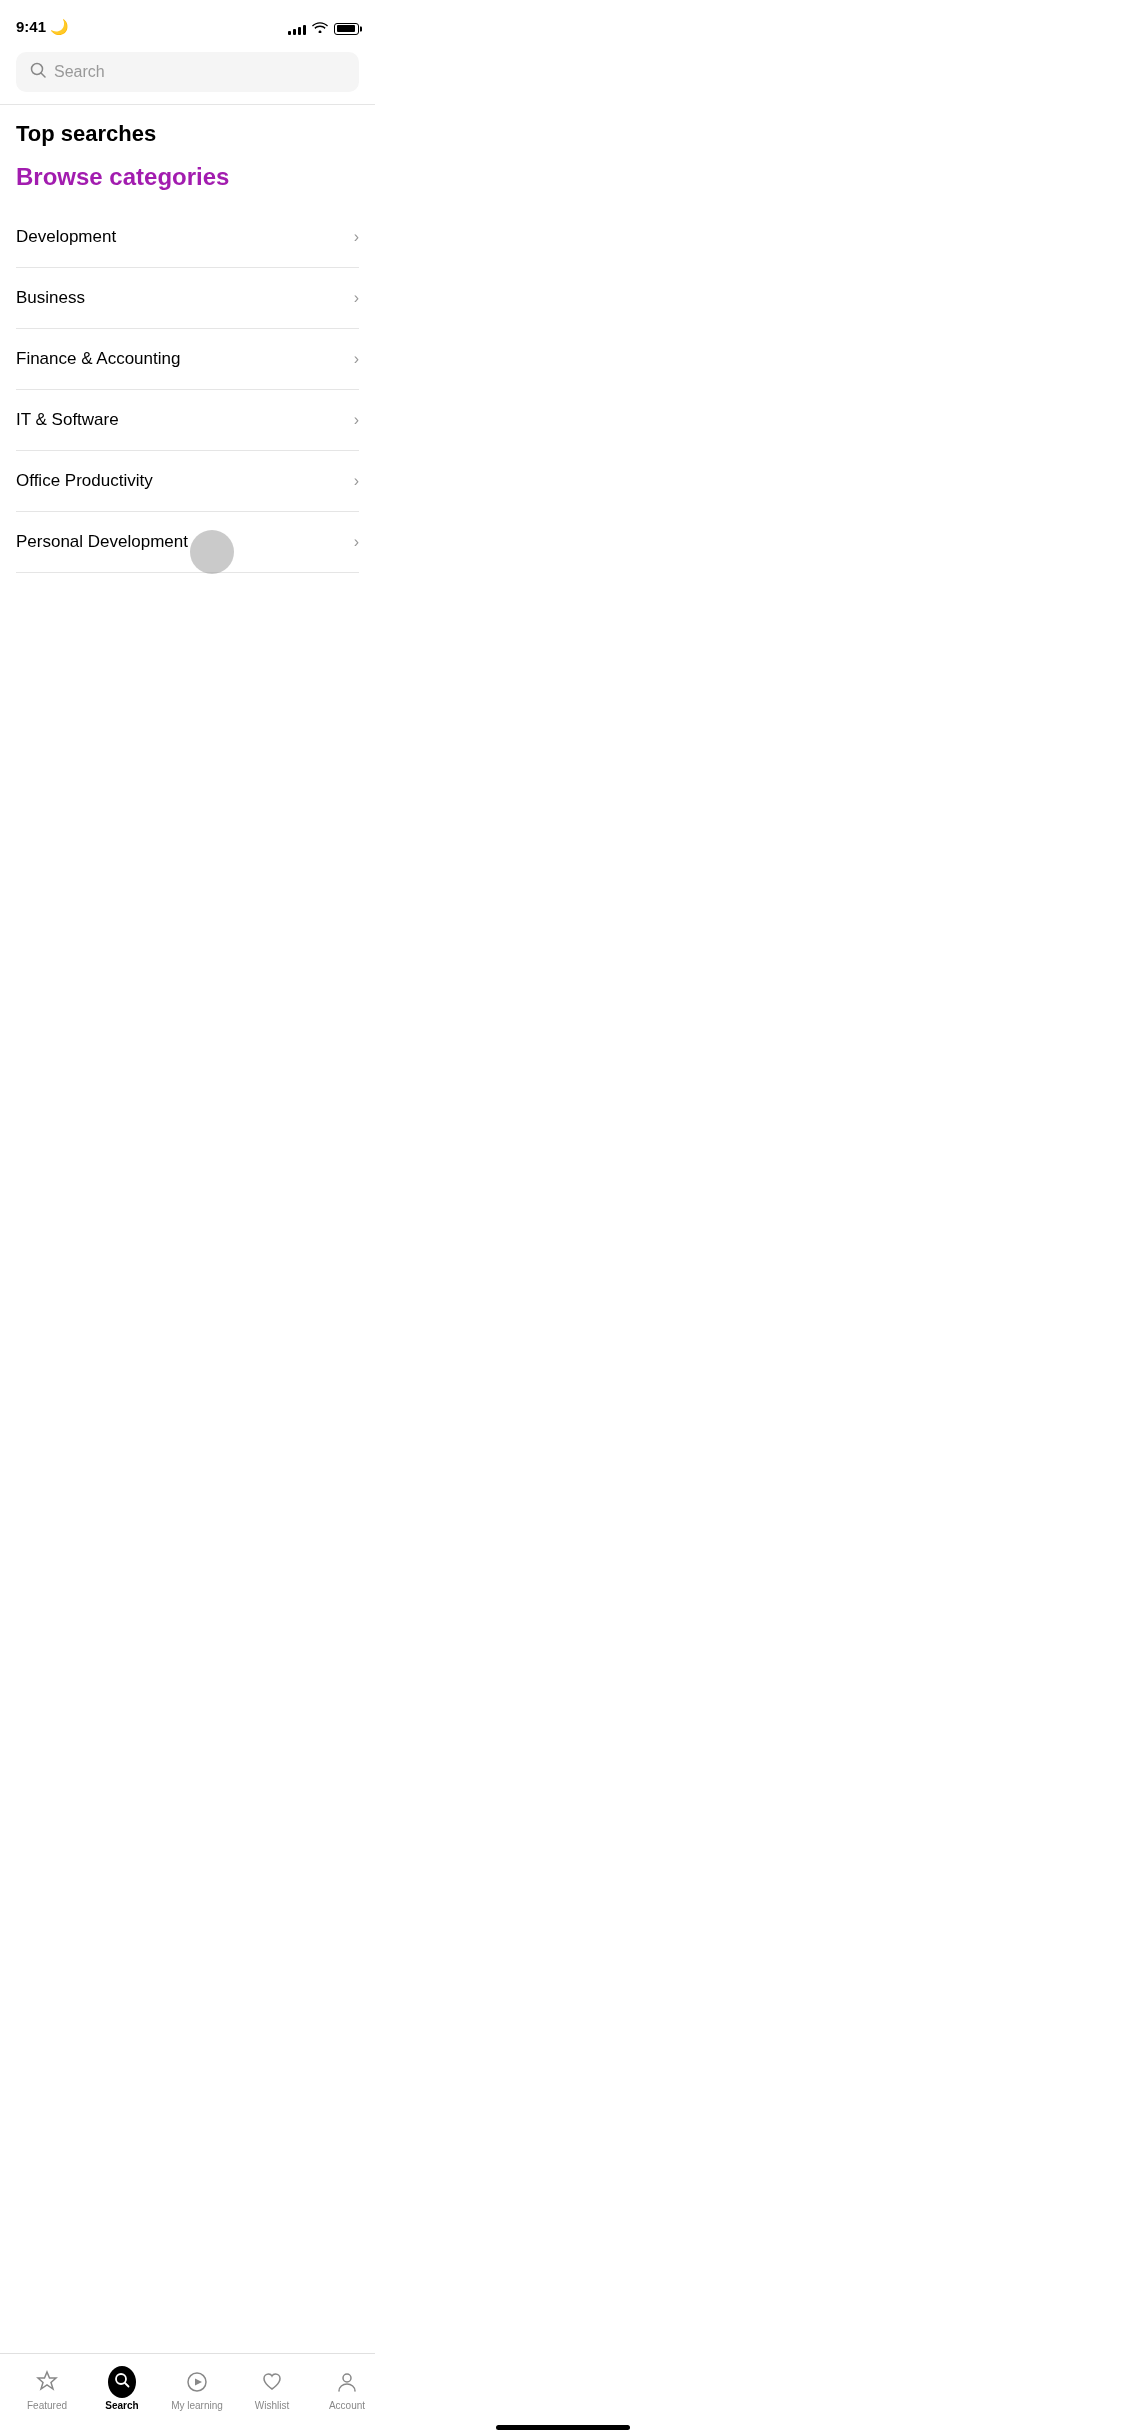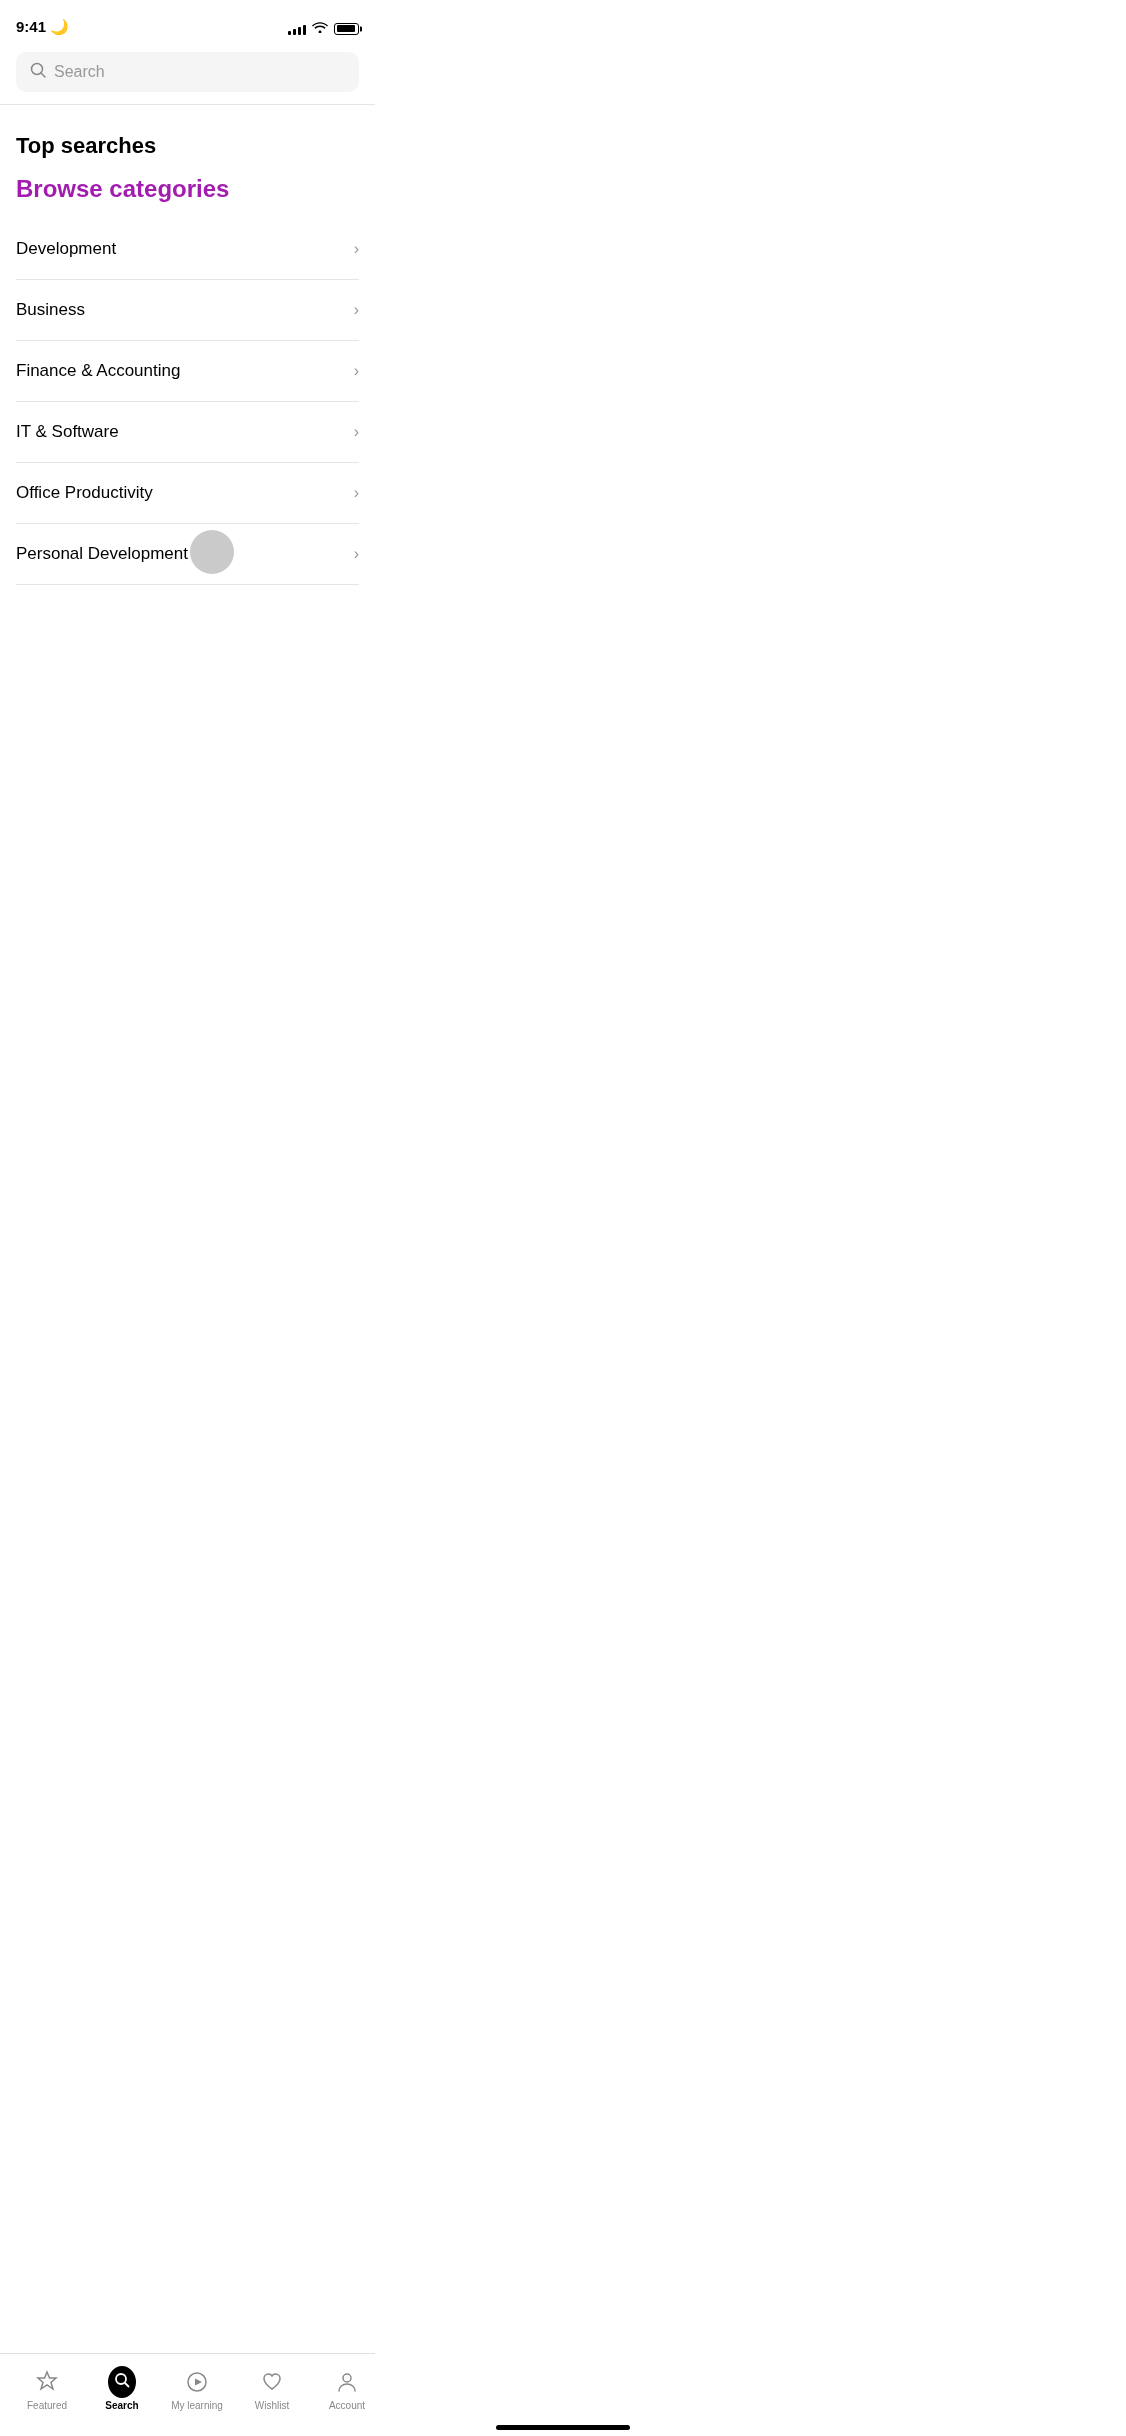--- a/index.html
+++ b/index.html
@@ -119,21 +119,21 @@
       padding: 0 16px;
       overflow-y: auto;
       height: calc(812px - 44px - 56px - 50px);
     }
 
     
     .section-title {
       font-size: 22px;
       font-weight: 800;
       color: #000;
-      margin: 28px 0 16px;
+      margin: 16px 0 16px;
     }
 
     .tags-container {
       display: flex;
       flex-wrap: wrap;
       gap: 10px;
       margin-bottom: 32px;
     }
 
     .tag {

